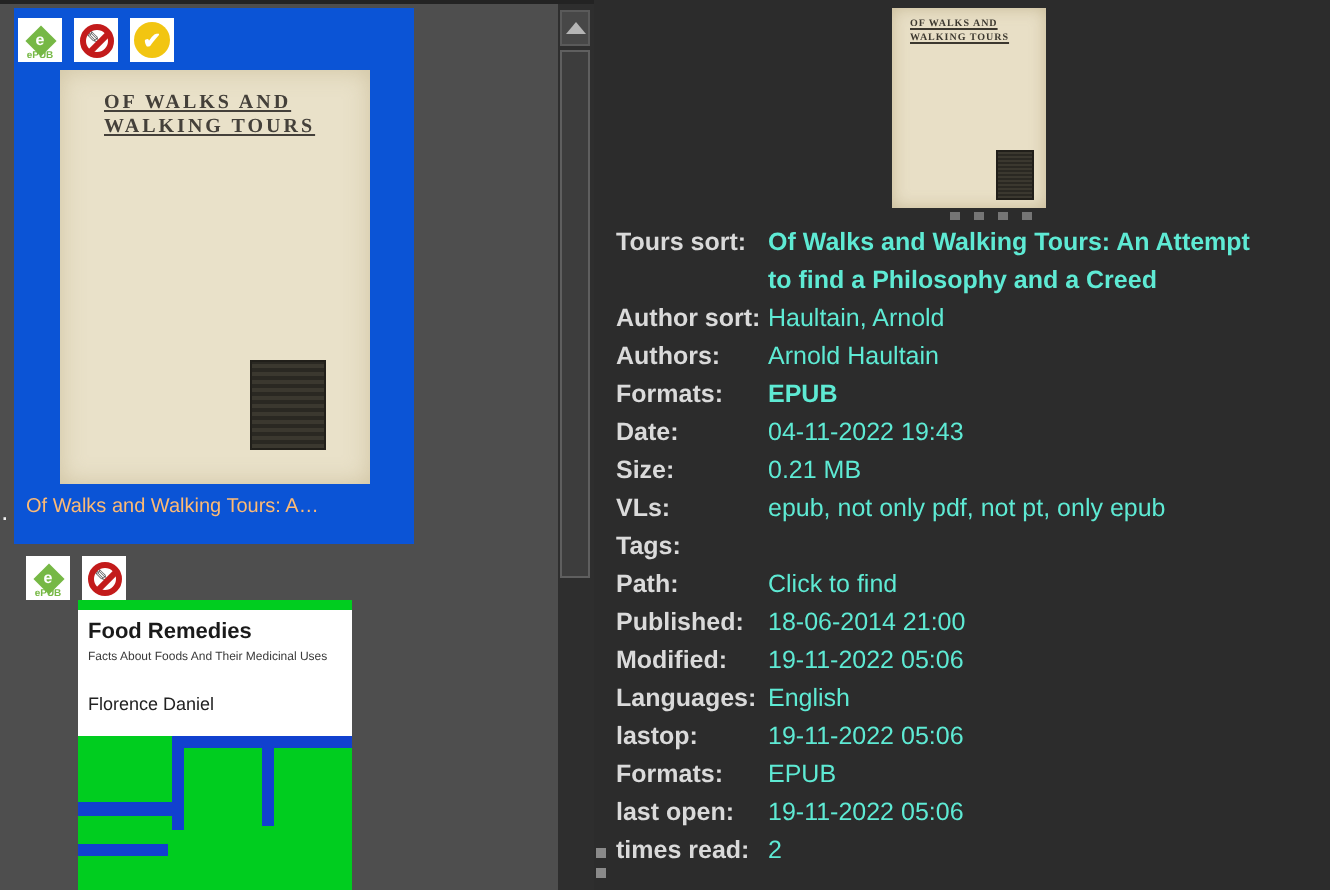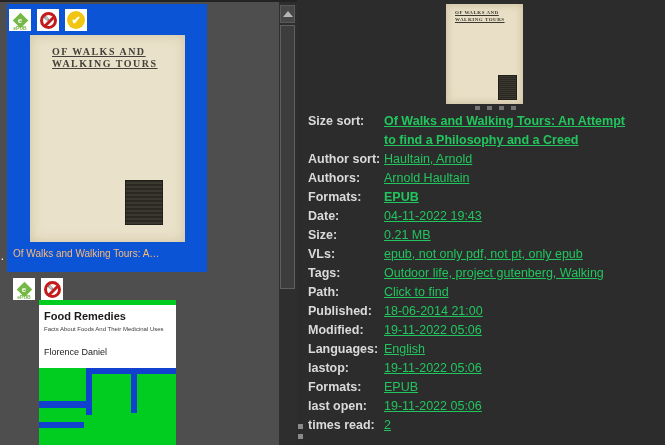--- a/index.html
+++ b/index.html
@@ -68,21 +68,21 @@
             border:1px solid #211f1a;
             background-image:repeating-linear-gradient(0deg,#3b382f 0 1px,#2a2822 1px 2px);}
   .cover-dots{position:absolute;left:178px;top:106px;display:flex;gap:7px;}
   .cover-dots i{width:5px;height:4px;background:#757575;}
   .vsplit-dots{position:absolute;left:1px;top:424px;display:flex;flex-direction:column;gap:5px;}
   .vsplit-dots i{width:5px;height:5px;background:#8a8a8a;}
 
   .meta{position:absolute;left:11px;top:112px;width:350px;font-size:12.5px;line-height:19px;}
   .meta-row{display:flex;}
   .lbl{width:76px;flex:none;font-weight:bold;color:#dadada;}
-  .val{color:#22c55e;max-width:256px;text-decoration:underline;}
+  .val{color:#5eead4;max-width:256px;}
   .val.bold{font-weight:bold;}
 </style>
 </head>
 <body>
 
 <div id="app">
 
   <div class="grid-pane">
 
     <span class="edge-frag">…</span>
@@ -162,21 +162,21 @@
     </div>
 
     <div class="vsplit-dots">
       <i></i>
         <i></i>
     </div>
 
     <div class="meta">
 
         <div class="meta-row">
-          <span class="lbl">Size sort:</span>
+          <span class="lbl">Tours sort:</span>
           <span class="val bold">Of Walks and Walking Tours: An Attempt to find a Philosophy and a Creed</span>
         </div>
 
         <div class="meta-row">
           <span class="lbl">Author sort:</span>
           <span class="val">Haultain, Arnold</span>
         </div>
 
         <div class="meta-row">
           <span class="lbl">Authors:</span>
@@ -198,21 +198,20 @@
           <span class="val">0.21 MB</span>
         </div>
 
         <div class="meta-row">
           <span class="lbl">VLs:</span>
           <span class="val">epub, not only pdf, not pt, only epub</span>
         </div>
 
         <div class="meta-row">
           <span class="lbl">Tags:</span>
-          <span class="val">Outdoor life, project gutenberg, Walking</span>
         </div>
 
         <div class="meta-row">
           <span class="lbl">Path:</span>
           <span class="val">Click to find</span>
         </div>
 
         <div class="meta-row">
           <span class="lbl">Published:</span>
           <span class="val">18-06-2014 21:00</span>

